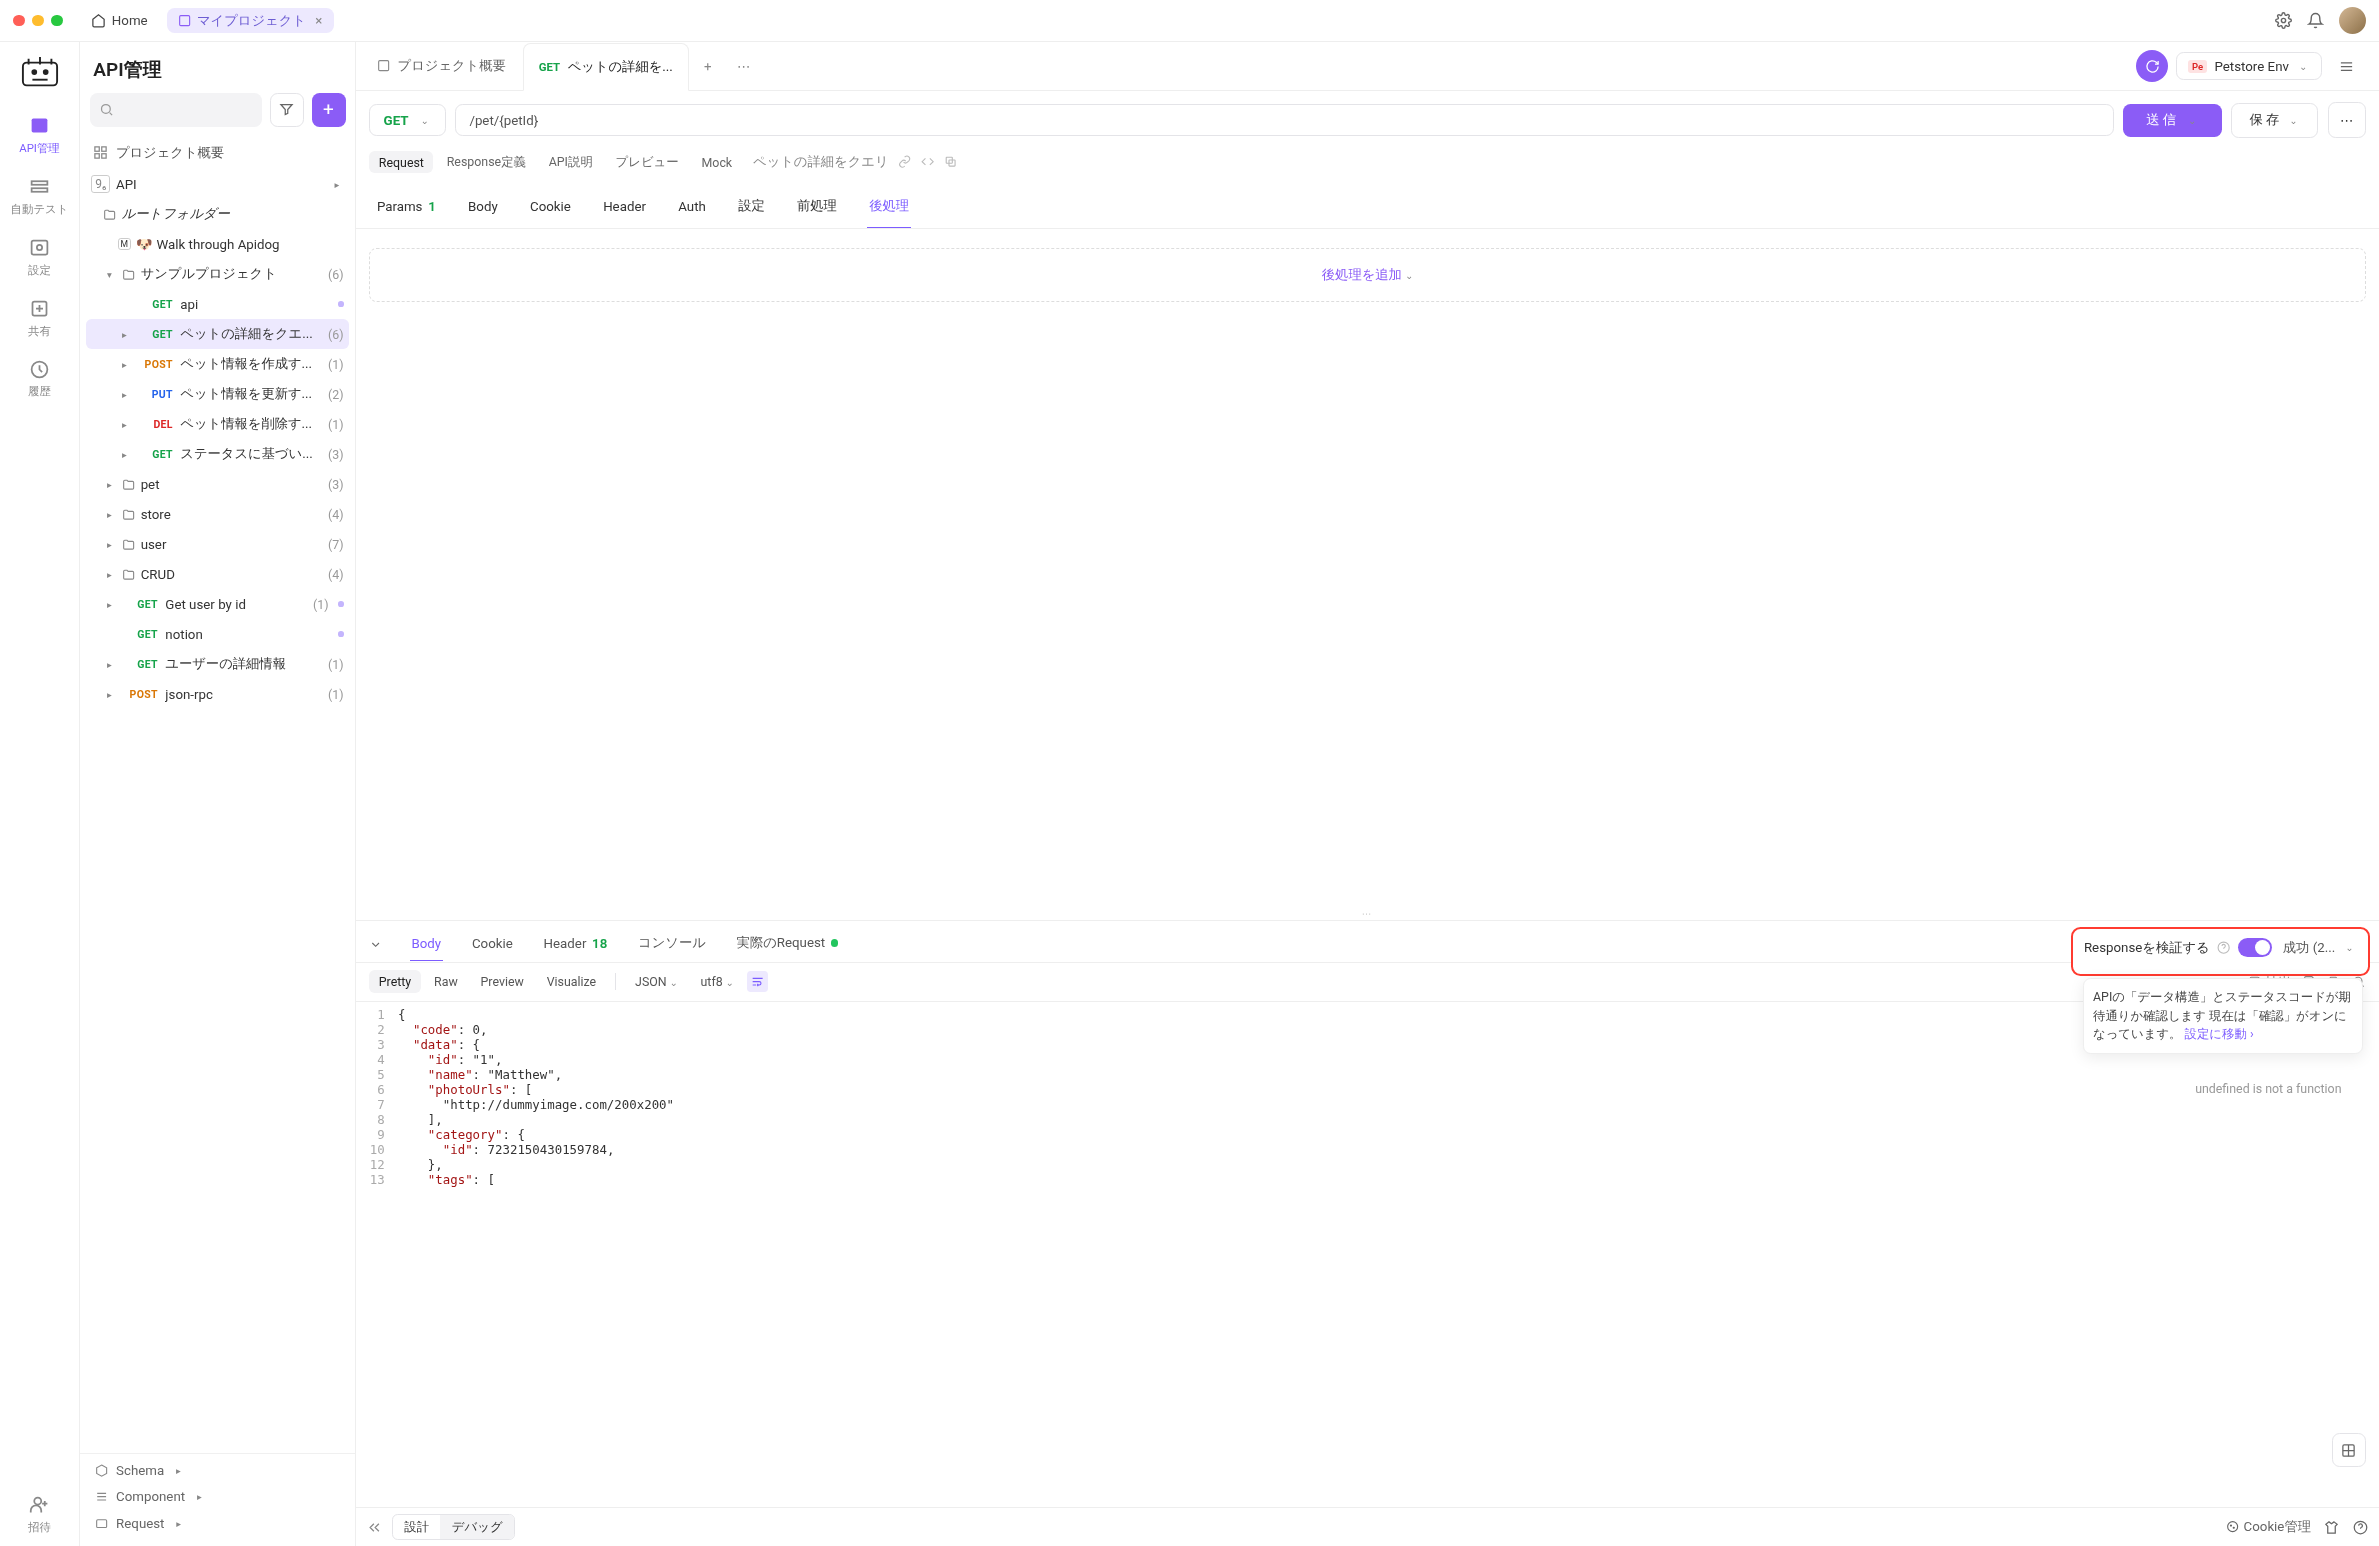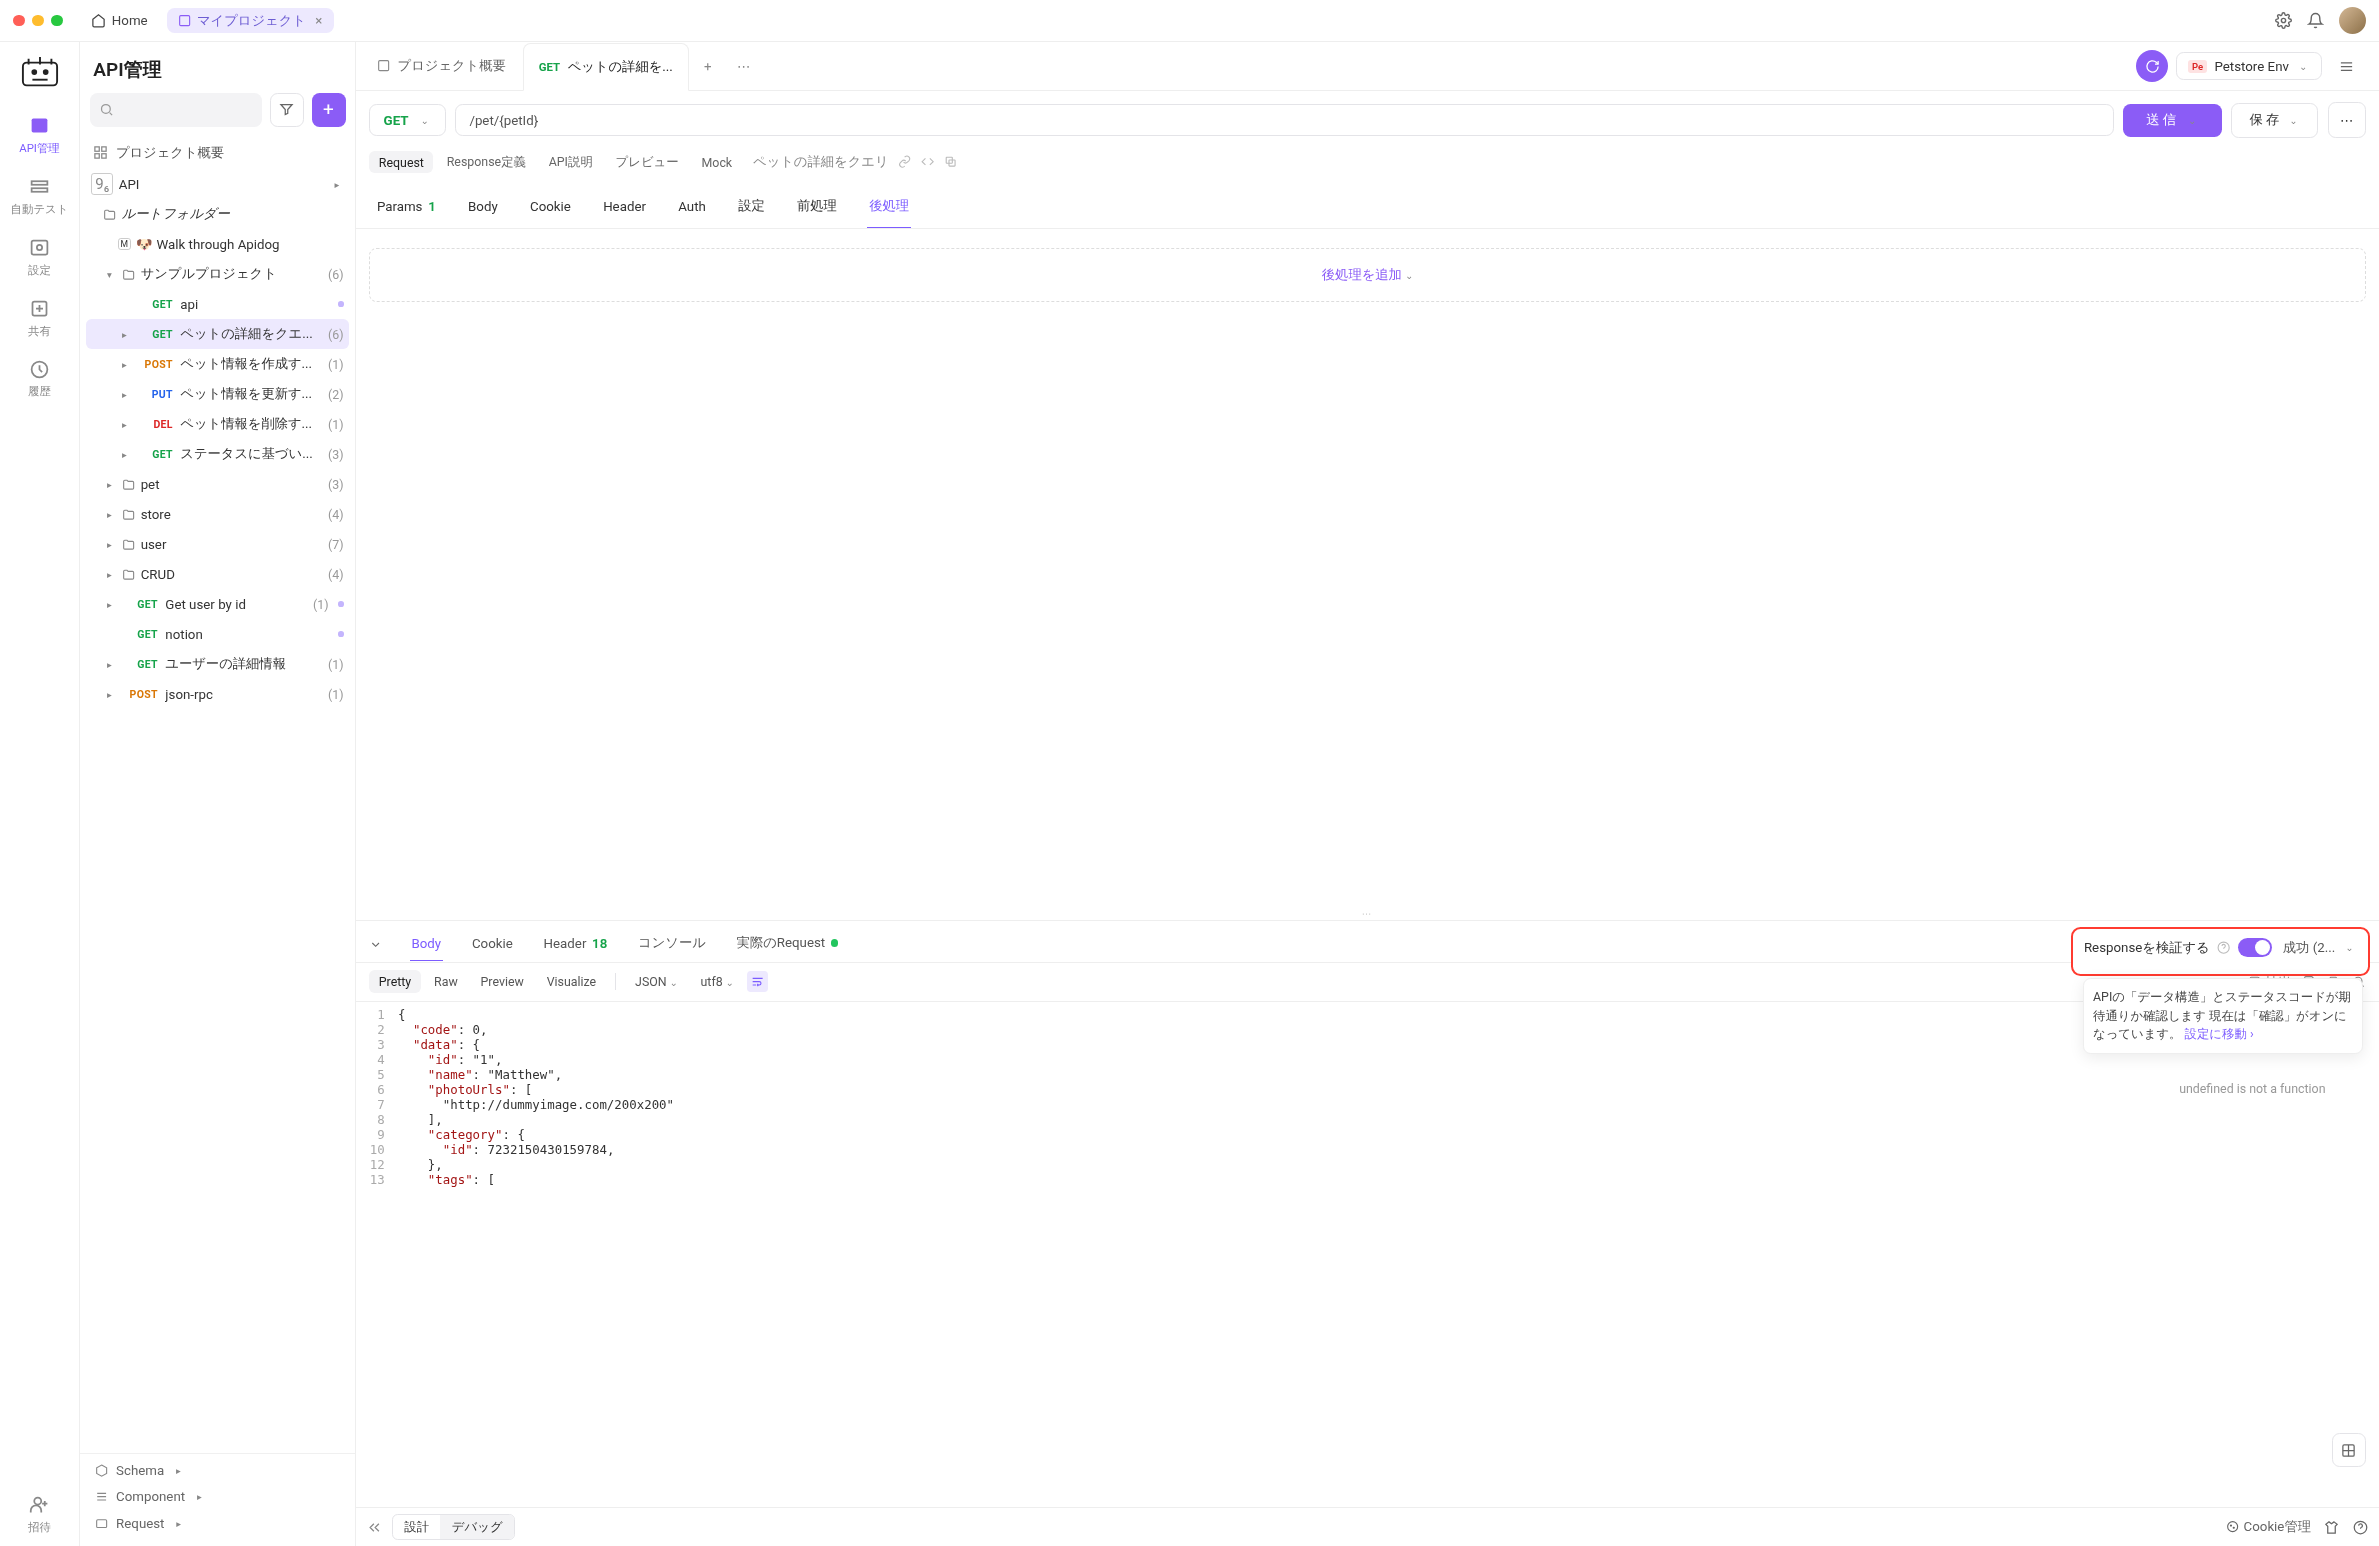--- a/index.html
+++ b/index.html
@@ -99,21 +99,21 @@
 .share-link { color:#7c5cff; display:flex; align-items:center; gap:3.8px; cursor:pointer; }
 .greendot { width:7.6px; height:7.6px; border-radius:50%; background:#22c55e; display:inline-block; }
 
 
 .validate-box { position:absolute; top:5.7px; right:9.5px; border:2.9px solid #ff3b30; border-radius:9.5px; padding:9.5px 11.4px; background:#fff; width:299px; z-index:10; }
 .validate-head { display:flex; align-items:center; gap:7.6px; margin-bottom:7.6px; }
 .toggle { width:34px; height:19px; background:#8b5cf6; border-radius:9.5px; position:relative; cursor:pointer; }
 .toggle::after { content:''; position:absolute; right:1.9px; top:1.9px; width:15px; height:15px; background:#fff; border-radius:50%; }
 .validate-tip { background:#fff; border:1px solid #eee; border-radius:7.6px; padding:9.5px; box-shadow:0 3.8px 15px rgba(0,0,0,0.08); position:absolute; top:49px; right:5px; width:280px; font-size:12.4px; color:#444; line-height:1.5; }
 .validate-tip a { color:#7c5cff; cursor:pointer; }
-.under-text { color:#999; font-size:12.4px; position:absolute; top:152px; right:42px; }
+.under-text { color:#999; font-size:12.4px; position:absolute; top:152px; right:26px; }
 
 
 .body-toolbar { display:flex; align-items:center; gap:3.8px; padding:7.6px 13.3px; border-bottom:1px solid #eee; }
 .bt-seg { padding:3.8px 9.5px; border-radius:5.7px; cursor:pointer; font-size:12.4px; color:#555; }
 .bt-seg.active { background:#f3f3f5; color:#222; }
 .bt-sep { width:1px; height:17px; background:#e4e4e8; margin:0 5.7px; }
 .bt-right { margin-left:auto; display:flex; gap:11.4px; color:#888; align-items:center; }
 .bt-icon { cursor:pointer; display:flex; align-items:center; gap:3.8px; }
 .wrap-active { background:#ede9fe; color:#7c5cff; padding:3.8px; border-radius:3.8px; }
 
@@ -270,21 +270,21 @@
             <rect x="3" y="3" width="7" height="7"></rect>
             <rect x="14" y="3" width="7" height="7"></rect>
             <rect x="3" y="14" width="7" height="7"></rect>
             <rect x="14" y="14" width="7" height="7"></rect>
           </svg>
         <span>プロジェクト概要</span>
       </div>
 
       <div class="tree">
         <div class="tree-row">
-          <span style="border:1px solid #ccc; border-radius:2.9px; font-size:15px; padding:1px 2.9px; color:#888;">9₆</span>
+          <span style="border:1px solid #ccc; border-radius:2.9px; font-size:12px; padding:1px 2.9px; color:#888;">9₆</span>
           <span class="tree-label">API</span>
           <span class="chev">▸</span>
         </div>
         <div class="tree-row" style="padding-left:17px;font-style:italic;">
           <span>
               <svg width="13.3" height="13.3" viewBox="0 0 24 24" fill="none" stroke="#888" stroke-width="2">
                 <path d="M3 6a2 2 0 0 1 2-2h4l2 2h8a2 2 0 0 1 2 2v10a2 2 0 0 1-2 2H5a2 2 0 0 1-2-2z"></path>
               </svg>
             </span>
           <span class="tree-label">ルートフォルダー</span>

